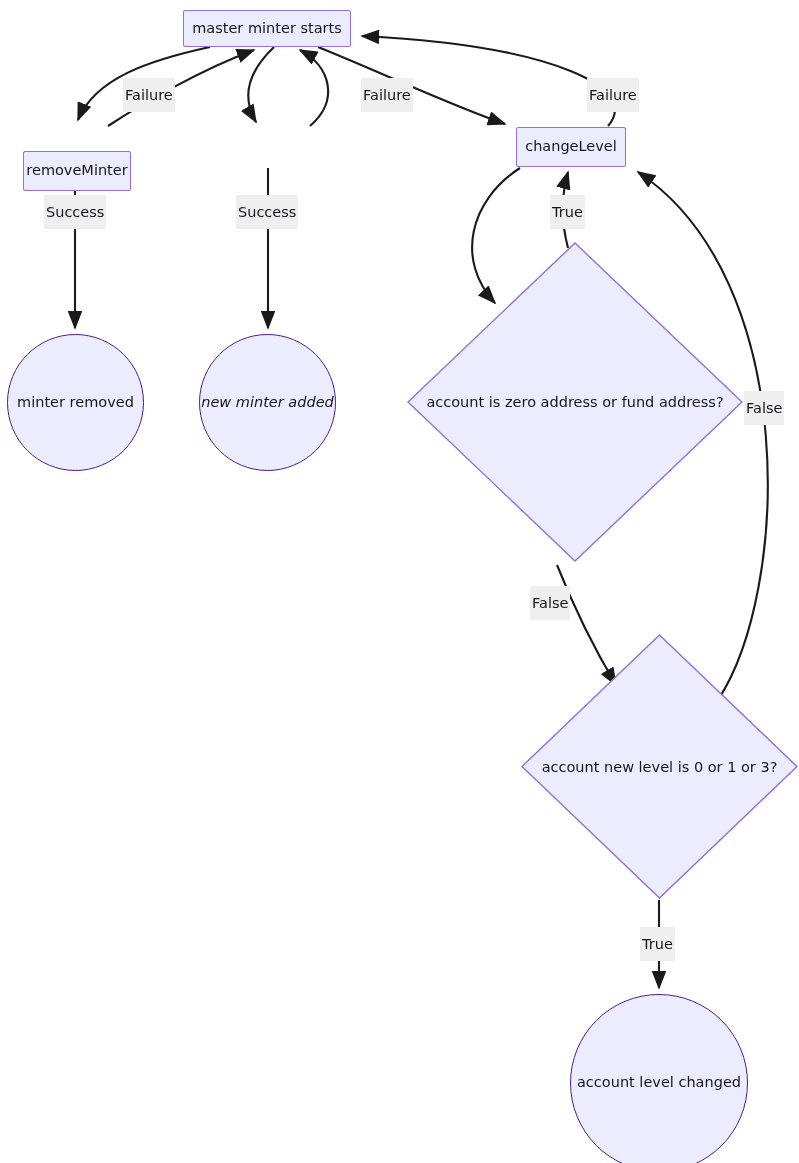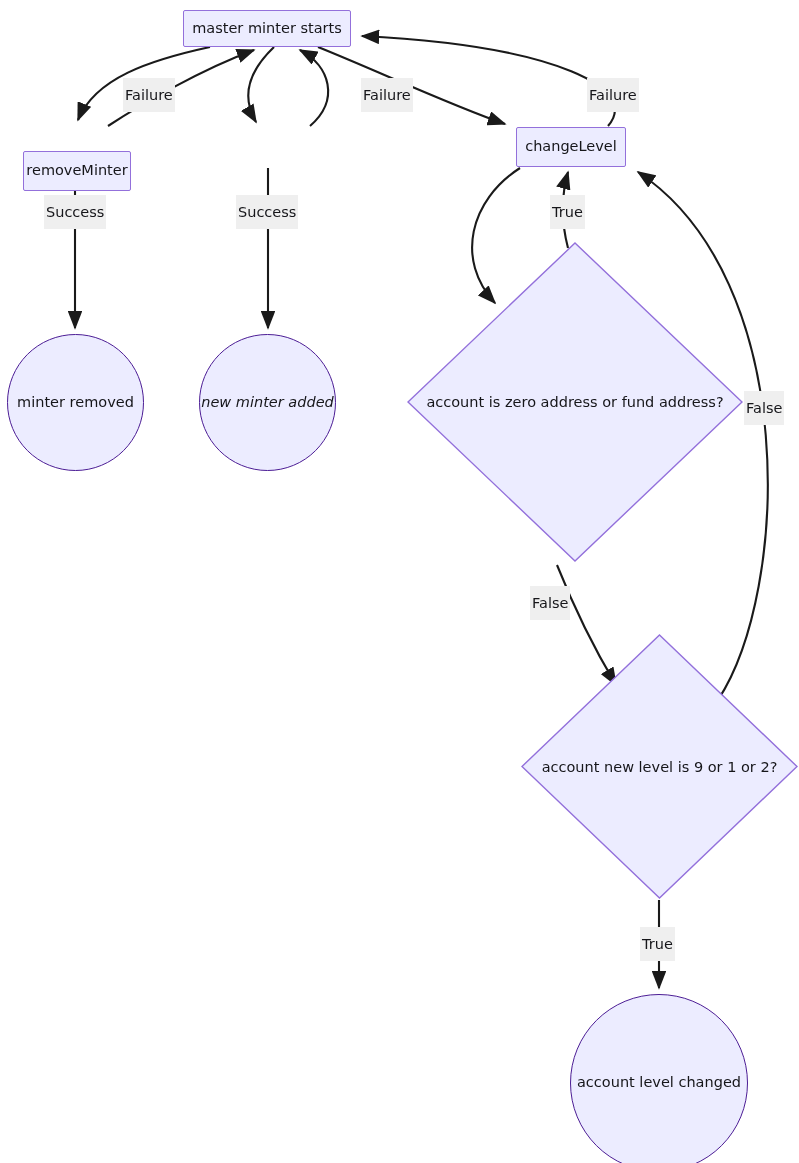--- a/index.html
+++ b/index.html
@@ -91,21 +91,21 @@
     <svg class="diamond-shape" viewBox="0 0 336 320" preserveAspectRatio="none">
       <polygon points="168,1 335,160 168,319 1,160" fill="#ECECFF" stroke="#9370DB" stroke-width="1.4"></polygon>
     </svg>
     <div class="diamond-label">account is zero address or fund address?</div>
   </div>
 
   <div class="diamond-wrap" style="left:521px;top:634px;width:277px;height:265px;">
     <svg class="diamond-shape" viewBox="0 0 277 265" preserveAspectRatio="none">
       <polygon points="138.5,1 276,132.5 138.5,264 1,132.5" fill="#ECECFF" stroke="#9370DB" stroke-width="1.4"></polygon>
     </svg>
-    <div class="diamond-label">account new level is 9 or 1 or 2?</div>
+    <div class="diamond-label">account new level is 0 or 1 or 3?</div>
   </div>
 
   <div class="node circ" style="left:570px;top:994px;width:178px;height:178px;">
     <span>account level changed</span>
   </div>
 
   <div class="elabel" style="left:123px;top:78px;">Failure</div>
 
   <div class="elabel" style="left:361px;top:78px;">Failure</div>
 

